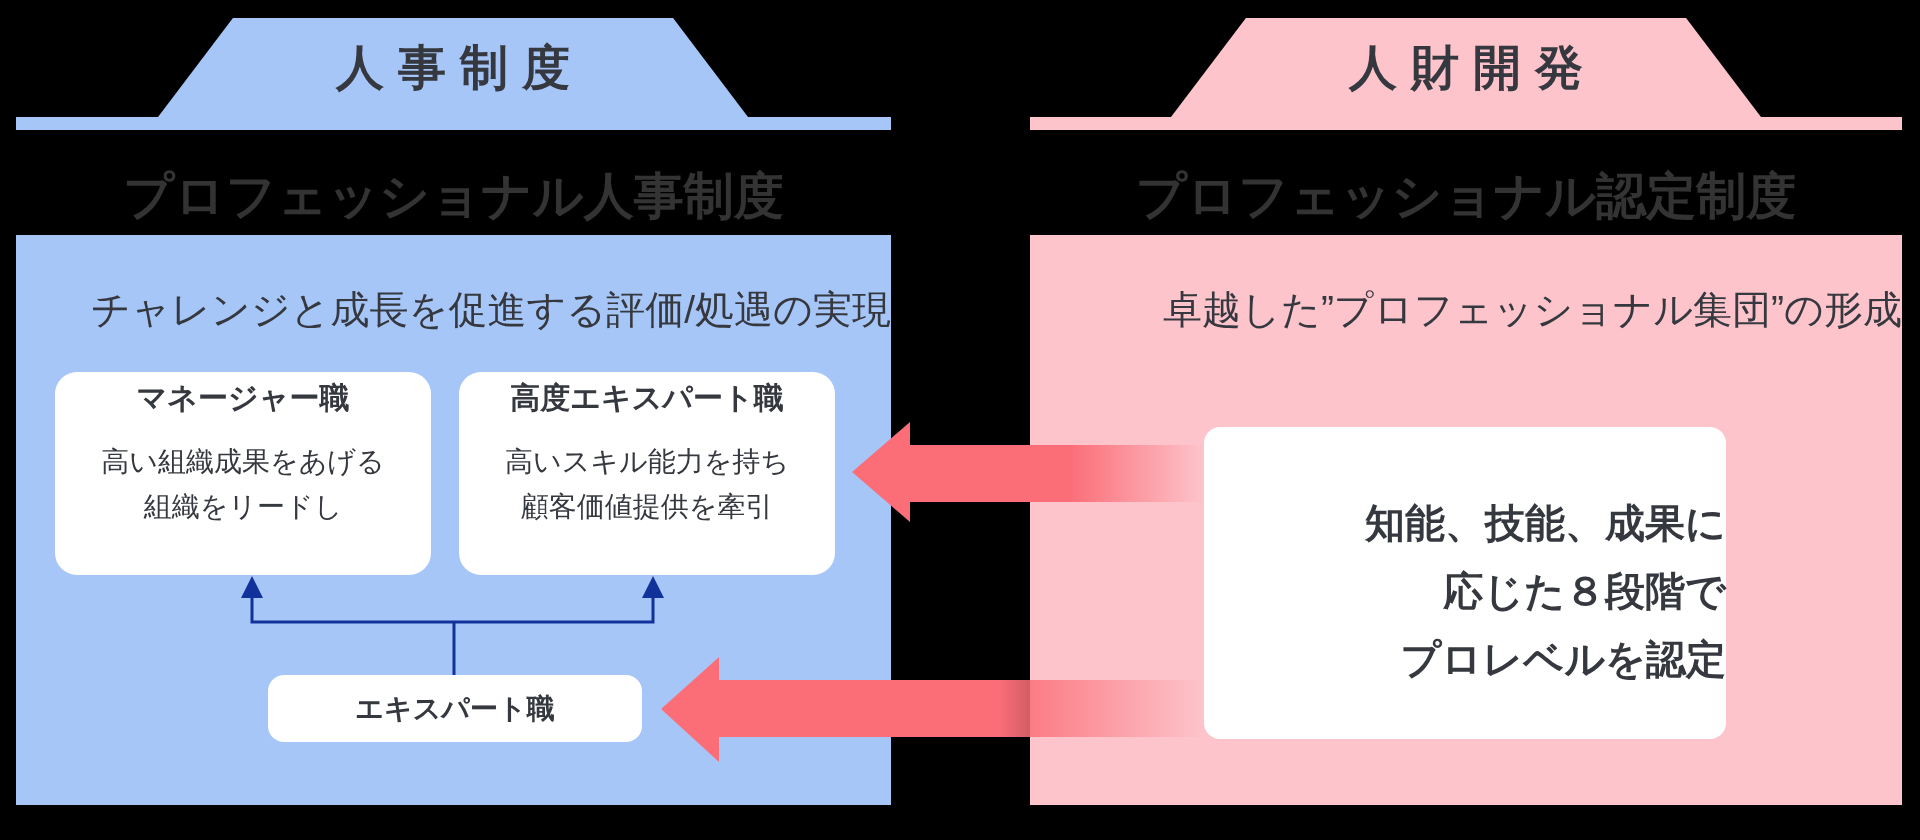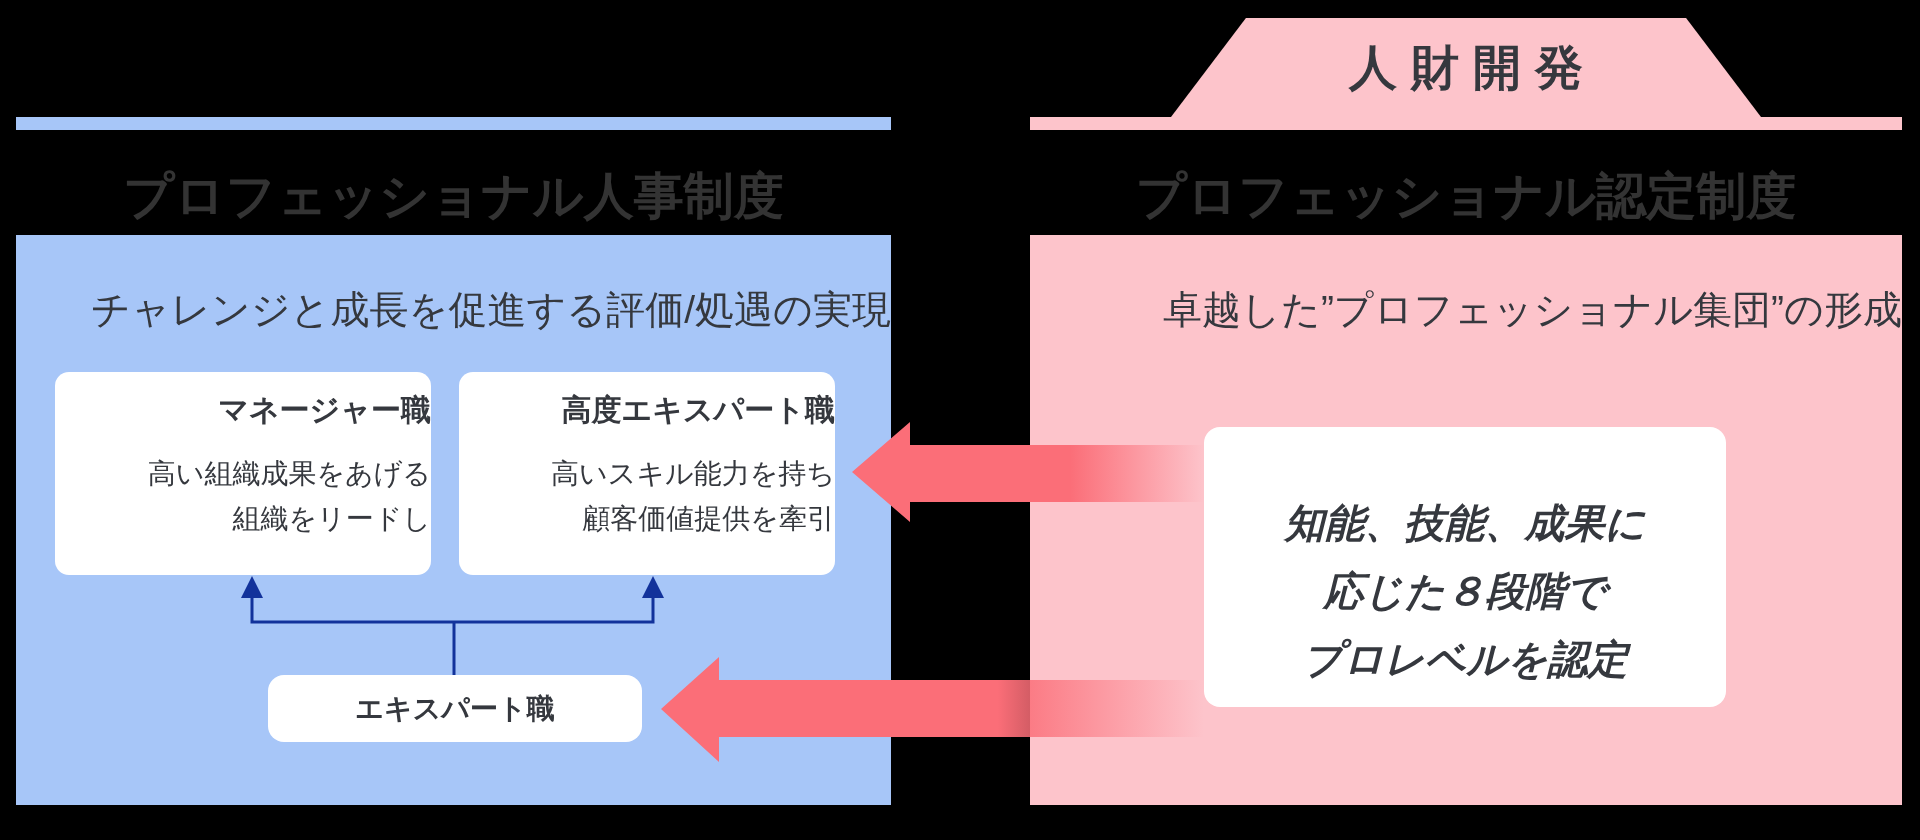--- a/index.html
+++ b/index.html
@@ -66,24 +66,24 @@
   }
   .panel-heading-left  { left: 16px;   width: 875px; }
   .panel-heading-right { left: 1030px; width: 872px; }
   
   .role-card {
     position: absolute;
     top: 372px;
     width: 376px;
     height: 203px;
     background: var(--white);
-    border-radius: 14px;
+    border-radius: 22px;
     box-sizing: border-box;
-    padding-top: 20px;
-    text-align: right;
+    padding-top: 8px;
+    text-align: center;
   }
   .role-card-1 { left: 55px; }
   .role-card-2 { left: 459px; }
   .role-card-title {
     font-size: 30px;
     font-weight: 700;
     line-height: 36px;
     color: var(--panel-text);
   }
   .role-card-body {
@@ -108,42 +108,44 @@
     font-size: 28px;
     font-weight: 700;
     color: var(--panel-text);
   }
   
   .cert-card {
     position: absolute;
     left: 1204px;
     top: 427px;
     width: 522px;
-    height: 280px;
+    height: 312px;
     background: var(--white);
     border-radius: 16px;
     box-sizing: border-box;
     padding-top: 62px;
-    text-align: center;
+    text-align: right;
     font-size: 40px;
     font-weight: 700;
     line-height: 68px;
     color: var(--panel-text);
-    font-style: italic;
   }
   
   .overlay { position: absolute; }
   .connector-stroke { stroke: var(--navy); stroke-width: 3; fill: none; }
   .connector-head { fill: var(--navy); stroke: none; }
 </style>
 </head>
 <body>
 
 <div id="stage">
 
+  <div class="tab tab-left">
+    <span>人事制度</span>
+  </div>
   <div class="bar bar-left"></div>
   <div class="sys-title sys-title-left">プロフェッショナル人事制度</div>
   <div class="panel panel-left"></div>
   <div class="panel-heading panel-heading-left">チャレンジと成長を促進する評価/処遇の実現</div>
 
   <div class="role-card role-card-1">
     <div class="role-card-title">マネージャー職</div>
     <div class="role-card-body">
       <div>高い組織成果をあげる</div>
       <div>組織をリードし</div>

